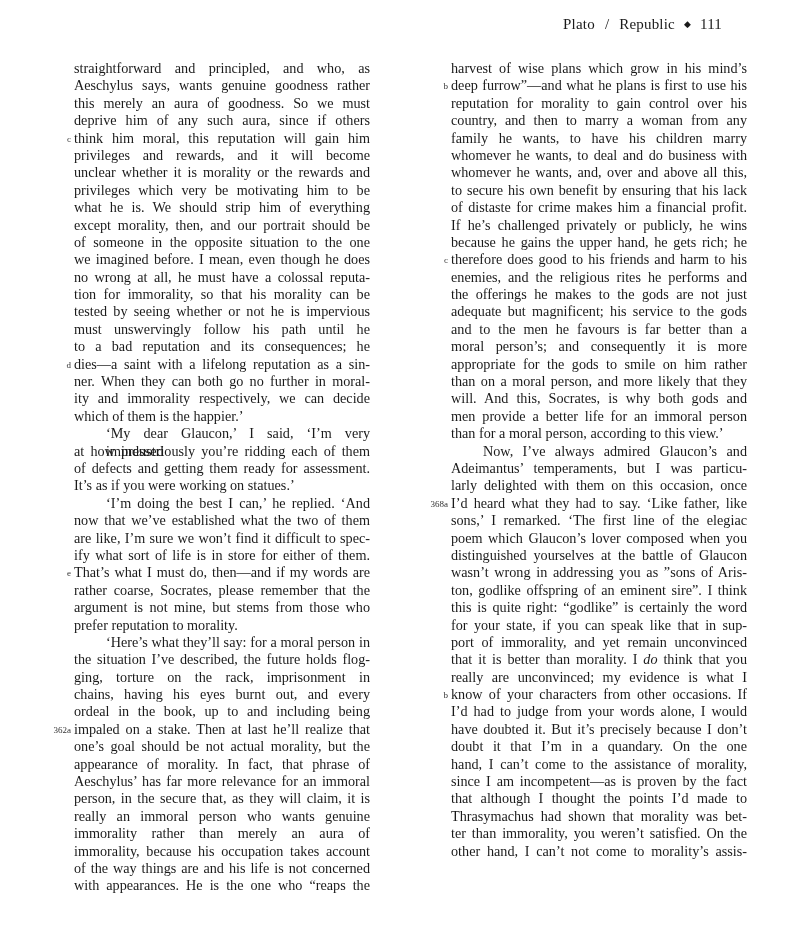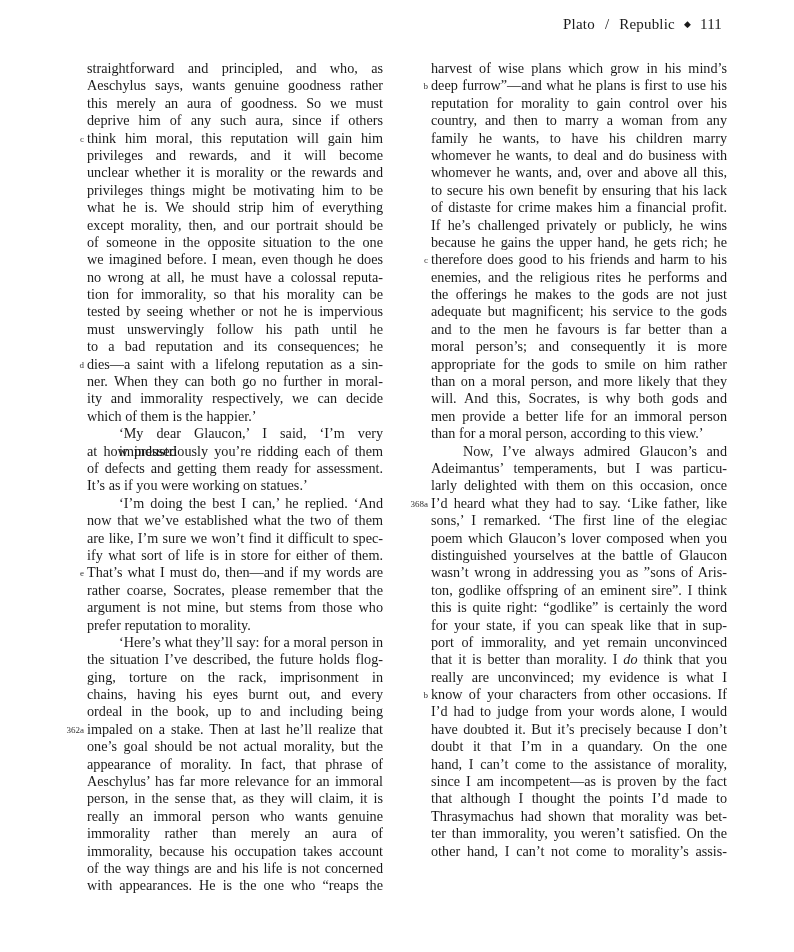--- a/index.html
+++ b/index.html
@@ -31,22 +31,22 @@
       font-size: 9px;
       margin: 0 5px;
       position: relative;
       top: -2px;
     }
     .column {
       position: absolute;
       top: 60px;
       width: 296px;
     }
-    .col-left { left: 87px; }
-    .col-right { left: 431px; }
+    .col-left { left: 74px; }
+    .col-right { left: 451px; }
     .line {
       display: block;
       height: 17.4px;
       line-height: 17.4px;
       font-size: 14.2px;
       text-align: justify;
       text-align-last: justify;
       white-space: nowrap;
       position: relative;
     }
@@ -102,21 +102,21 @@
       <span class="marker">c</span>
       <span class="txt">think him moral, this reputation will gain him</span>
     </div>
     <div class="line">
       <span class="txt">privileges and rewards, and it will become</span>
     </div>
     <div class="line">
       <span class="txt">unclear whether it is morality or the rewards and</span>
     </div>
     <div class="line">
-      <span class="txt">privileges things might be motivating him to be</span>
+      <span class="txt">privileges which very be motivating him to be</span>
     </div>
     <div class="line">
       <span class="txt">what he is. We should strip him of everything</span>
     </div>
     <div class="line">
       <span class="txt">except morality, then, and our portrait should be</span>
     </div>
     <div class="line">
       <span class="txt">of someone in the opposite situation to the one</span>
     </div>
@@ -210,21 +210,21 @@
     <div class="line">
       <span class="txt">one’s goal should be not actual morality, but the</span>
     </div>
     <div class="line">
       <span class="txt">appearance of morality. In fact, that phrase of</span>
     </div>
     <div class="line">
       <span class="txt">Aeschylus’ has far more relevance for an immoral</span>
     </div>
     <div class="line">
-      <span class="txt">person, in the sense that, as they will claim, it is</span>
+      <span class="txt">person, in the secure that, as they will claim, it is</span>
     </div>
     <div class="line">
       <span class="txt">really an immoral person who wants genuine</span>
     </div>
     <div class="line">
       <span class="txt">immorality rather than merely an aura of</span>
     </div>
     <div class="line">
       <span class="txt">immorality, because his occupation takes account</span>
     </div>

